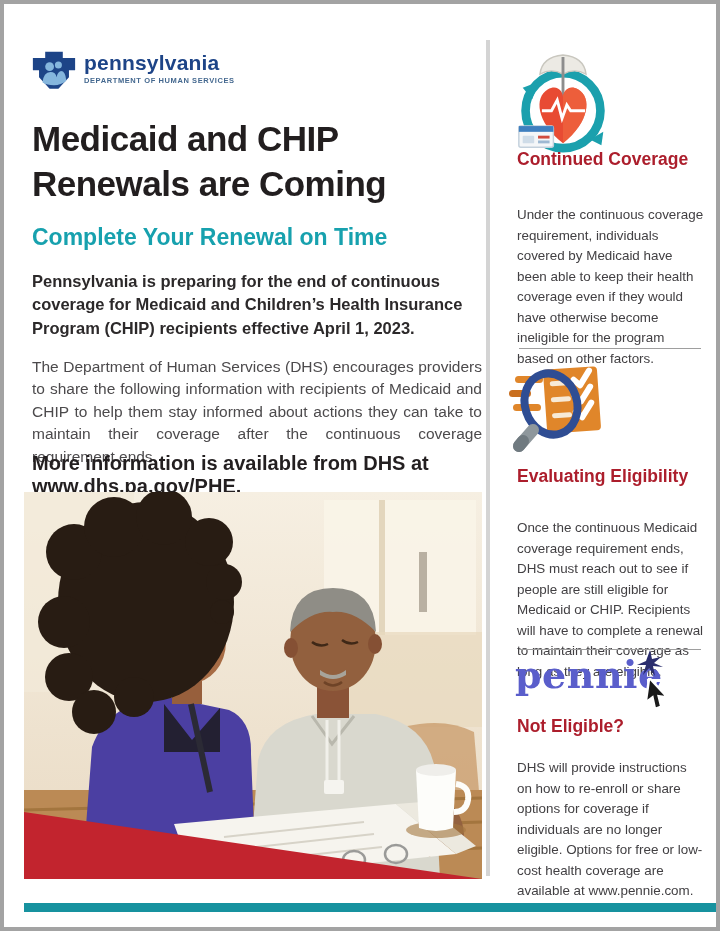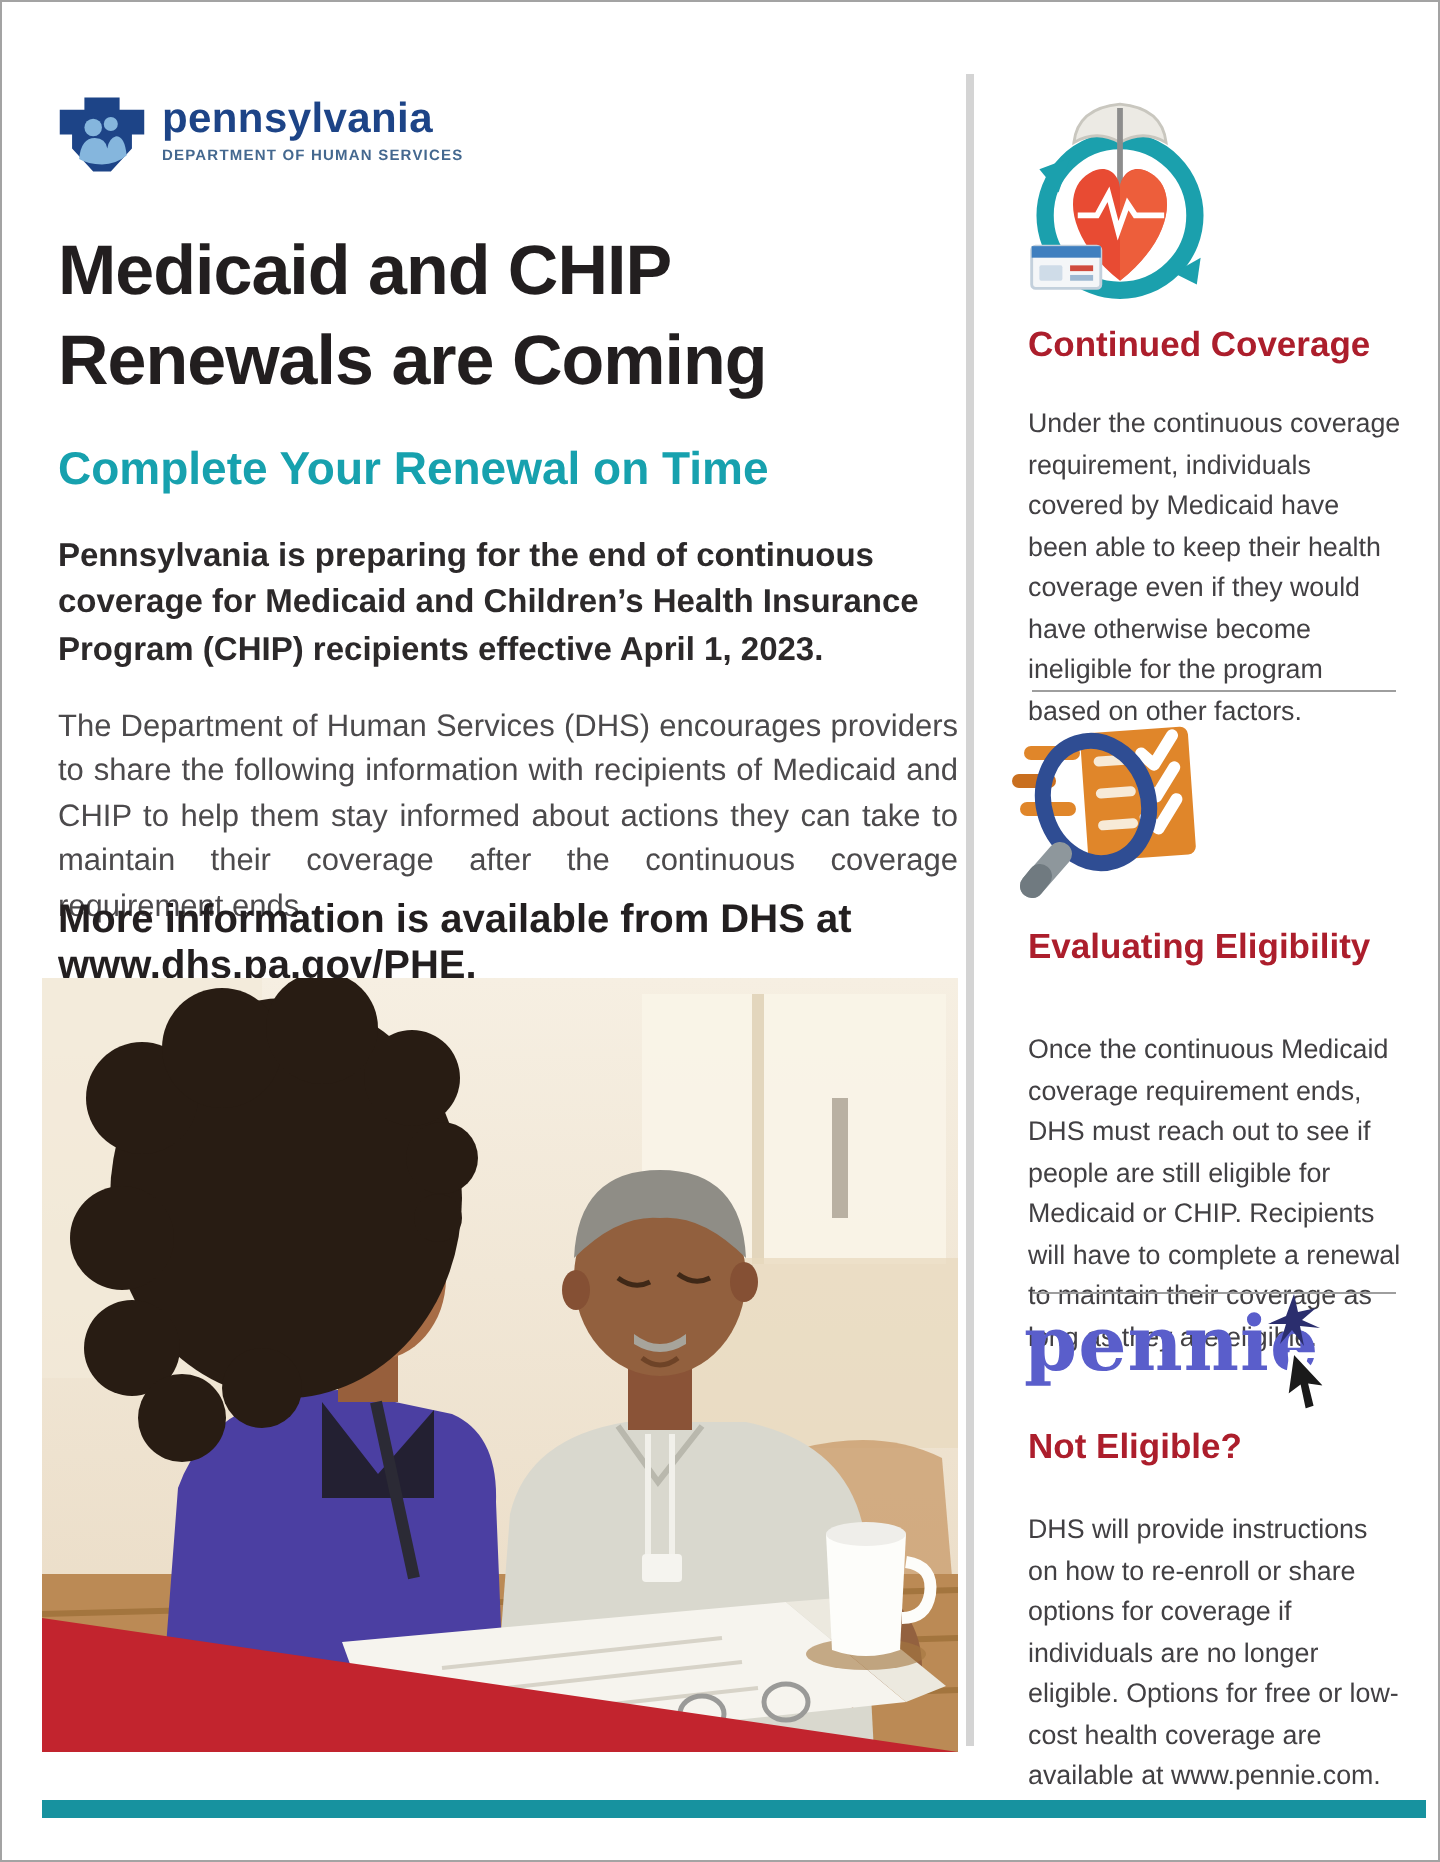--- a/index.html
+++ b/index.html
@@ -1,20 +1,20 @@
 <!DOCTYPE html>
 <html><head>
 <meta charset="utf-8">
 <style>
   * { margin:0; padding:0; box-sizing:border-box; }
   html,body { background:#ffffff; }
   body { font-family:"Liberation Sans", sans-serif; }
   .page {
     position:relative; width:720px; height:931px; background:#ffffff;
-    border:1px solid #a3a3a3; overflow:hidden;
+    border:4px solid #a3a3a3; overflow:hidden;
   }
 
   
   .logo { position:absolute; left:28px; top:46px; display:flex; align-items:flex-start; gap:8px; }
   .logo svg { display:block; }
   .logo-text { padding-top:2px; }
   .logo-brand { font-size:21px; font-weight:bold; color:#1d4487; letter-spacing:0.2px; line-height:1; }
   .logo-dept { font-size:7.5px; font-weight:bold; color:#44688f; letter-spacing:0.6px; margin-top:3px; }
 
   
@@ -32,21 +32,21 @@
   
   .photo { position:absolute; left:20px; top:488px; width:458px; height:387px; overflow:hidden; }
   .photo svg { display:block; }
 
   
   .vdivider { position:absolute; left:482px; top:36px; width:4px; height:836px; background:#d4d4d4; }
 
   
   .sidebar { position:absolute; left:505px; top:0; width:205px; height:931px; }
   .sb-icon-1 { position:absolute; left:6px; top:44px; }
-  .sb-title-1 { position:absolute; left:8px; top:161px; }
+  .sb-title-1 { position:absolute; left:8px; top:145px; }
   .sb-body-1 { position:absolute; left:8px; top:186px; }
   .sb-hr-1 { position:absolute; left:10px; top:344px; width:182px; border:none; border-top:1.5px solid #9e9e9e; }
   .sb-icon-2 { position:absolute; left:0px; top:358px; }
   .sb-title-2 { position:absolute; left:8px; top:462px;text-align:right; }
   .sb-body-2 { position:absolute; left:8px; top:499px; }
   .sb-hr-2 { position:absolute; left:10px; top:645px; width:182px; border:none; border-top:1.5px solid #9e9e9e; }
   .pennie-wrap { position:absolute; left:6px; top:652px; width:190px; height:58px; }
   .pennie-text { font-family:"DejaVu Serif", serif; font-weight:bold; font-size:38px; color:#5a5ecb; letter-spacing:0.5px; line-height:1; }
   .pennie-star { position:absolute; left:122px; top:-6px; }
   .pennie-cursor { position:absolute; left:128px; top:22px; }

